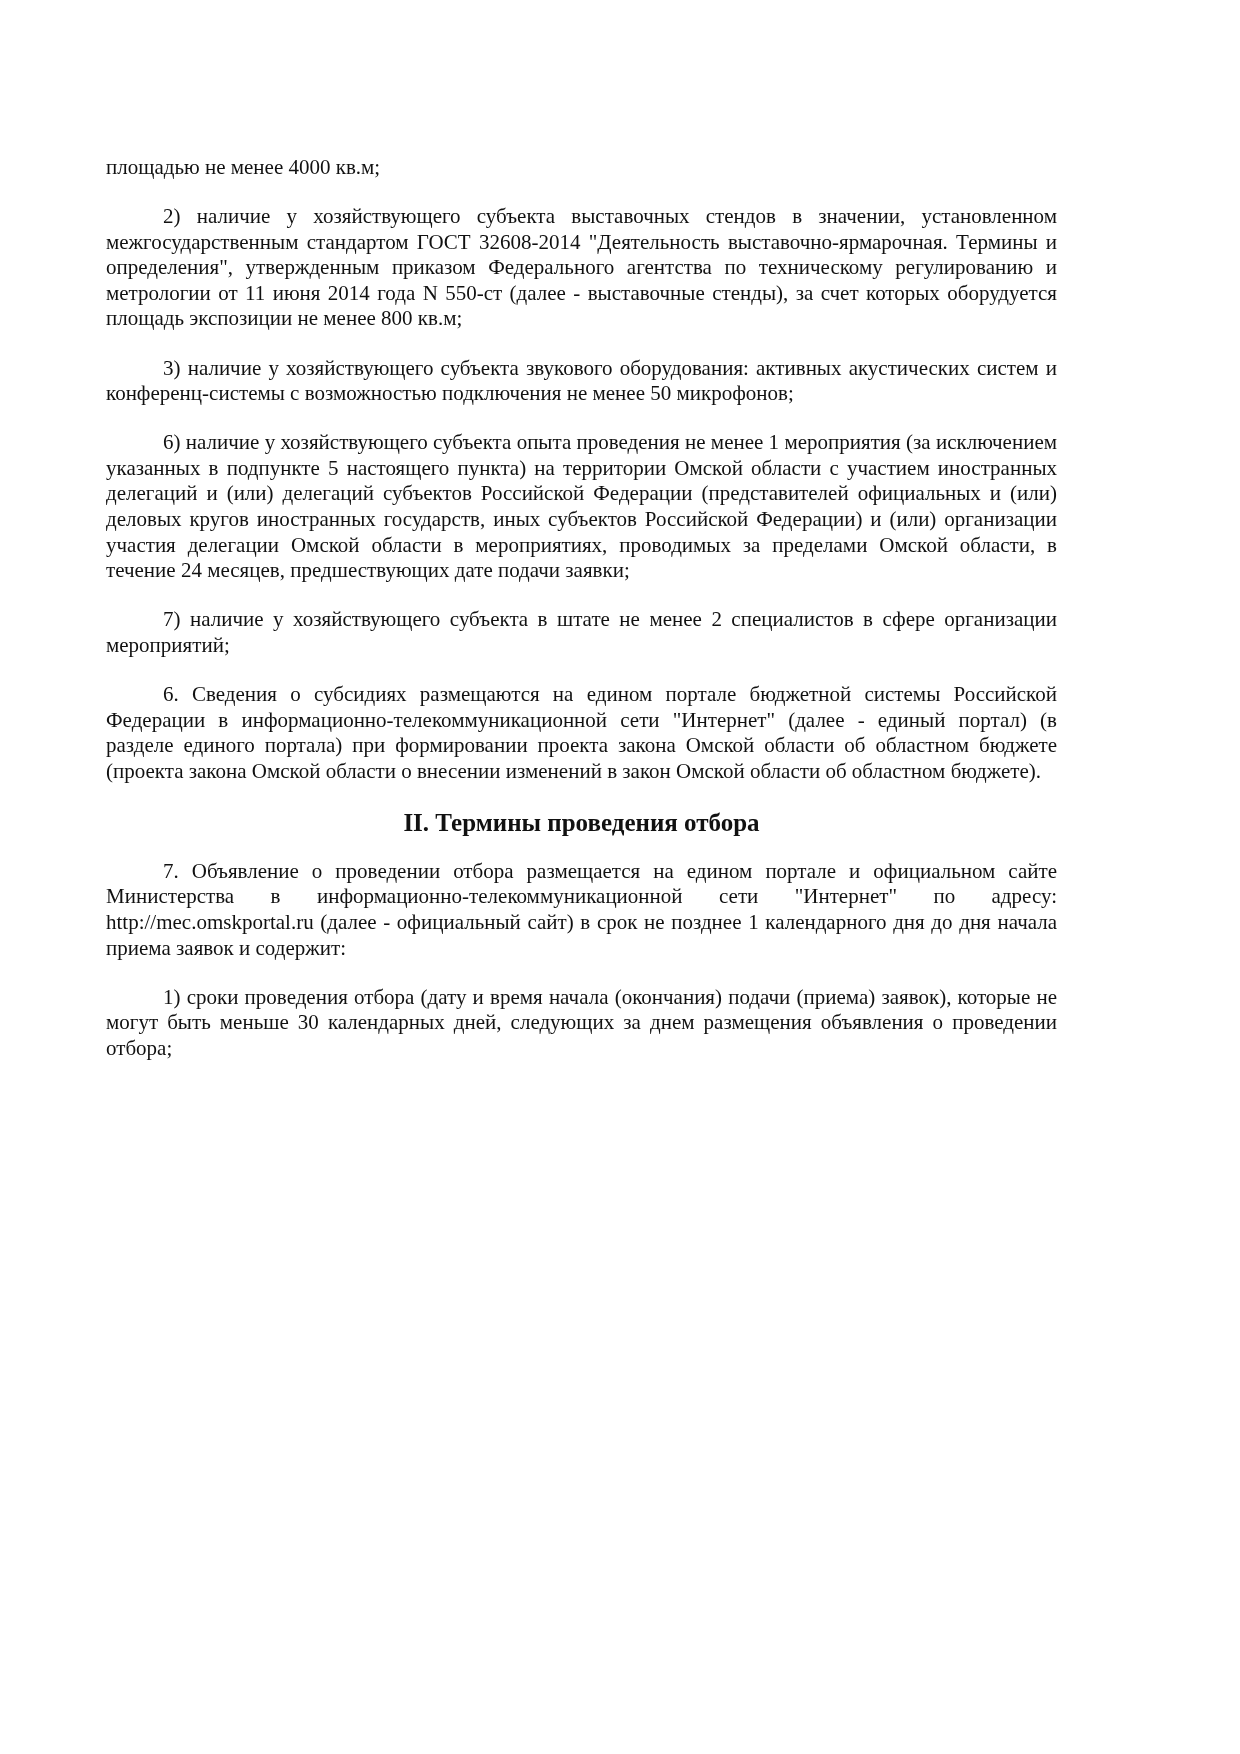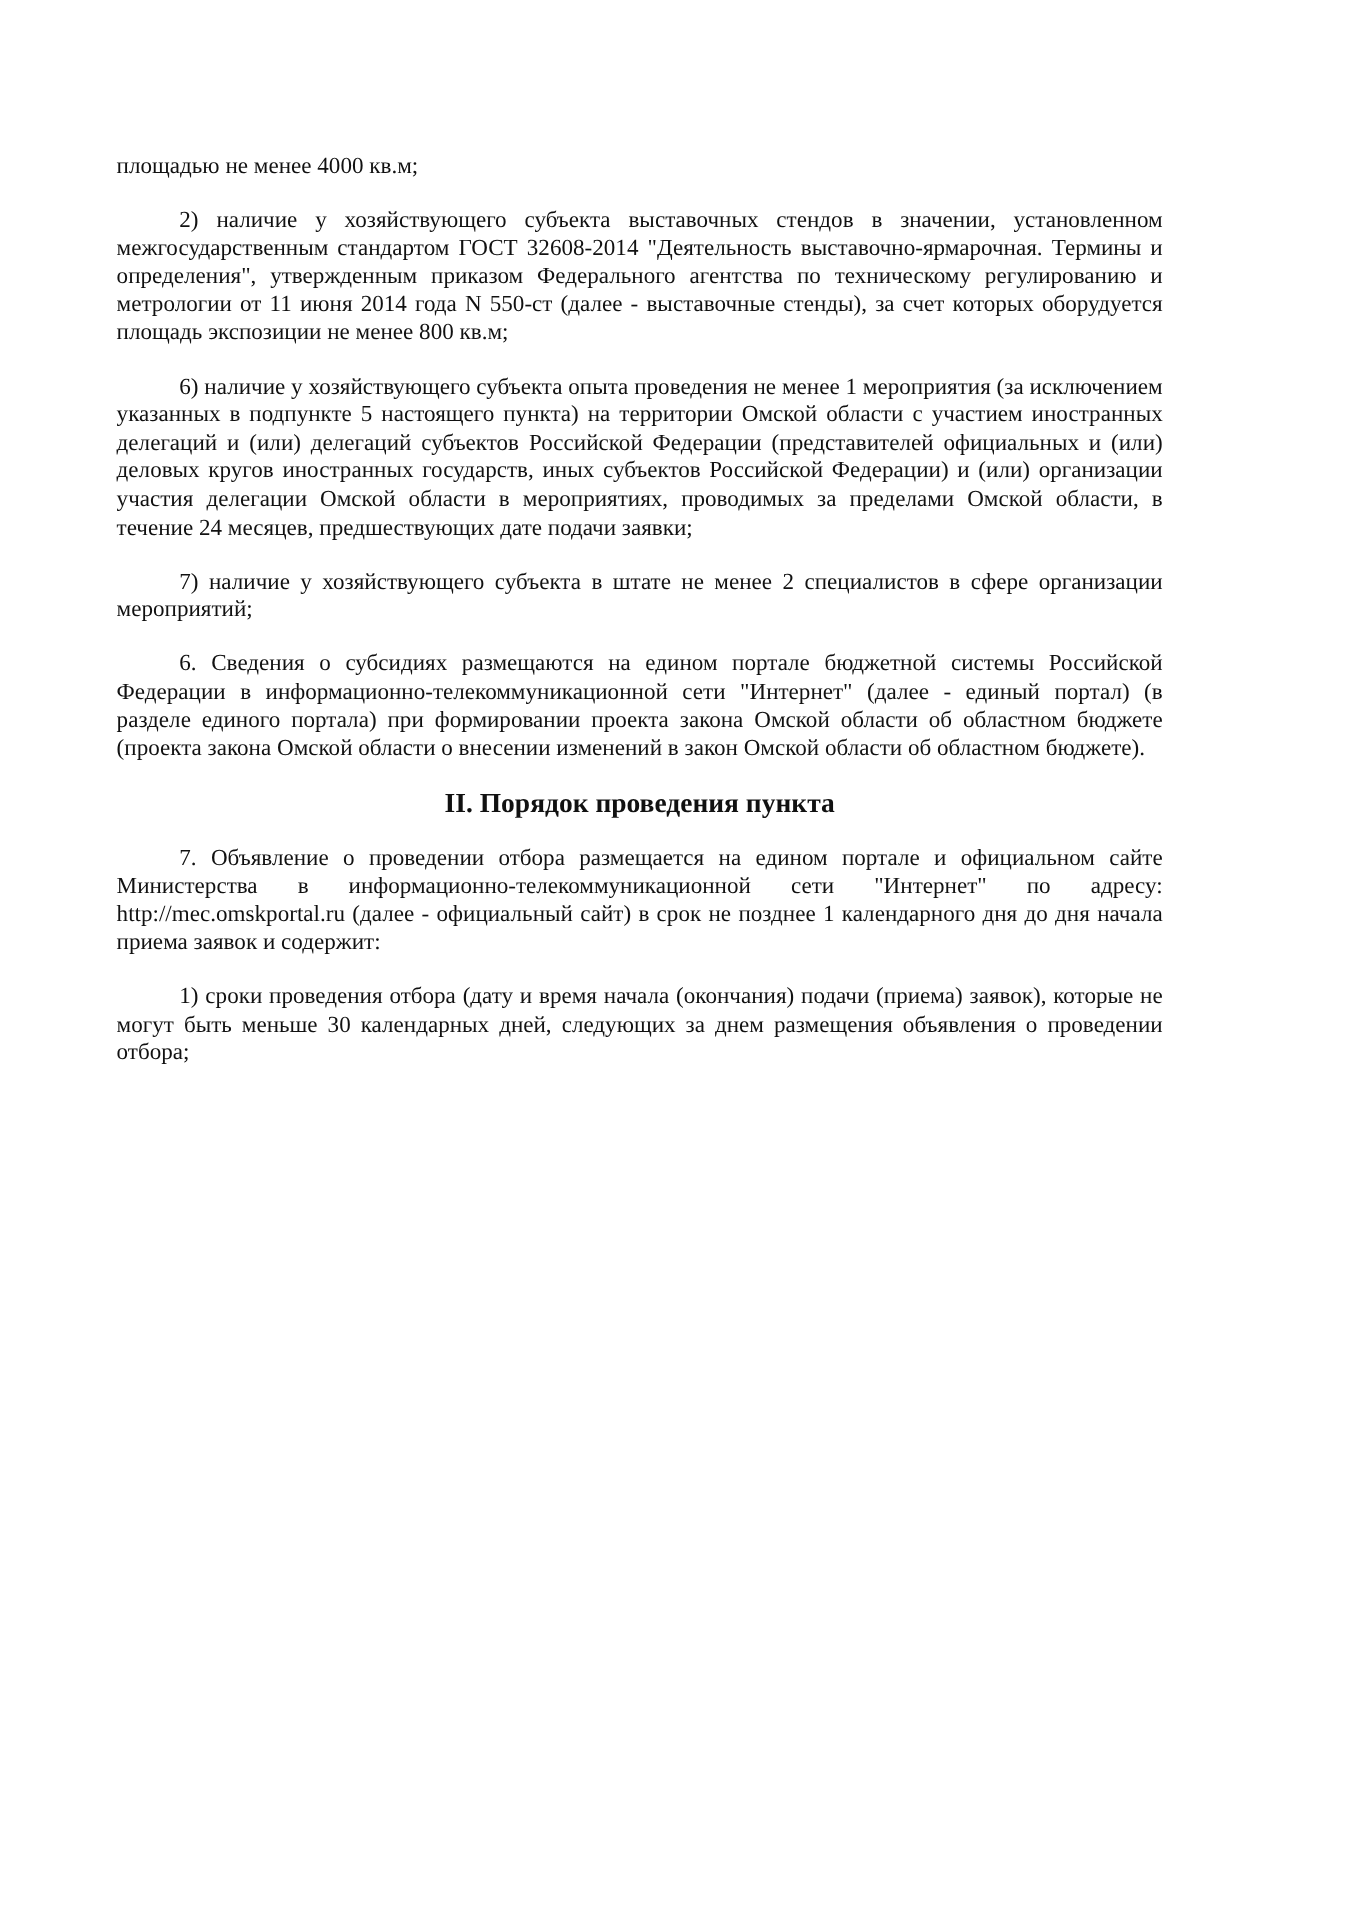--- a/index.html
+++ b/index.html
@@ -13,37 +13,38 @@
     font-size: 21px;
     line-height: 25.6px;
     color: #111111;
   }
   .para {
     margin: 0 0 23.5px 0;
     text-align: justify;
     text-indent: 57px;
     hyphens: none;
   }
-  .para.noindent { text-indent: 0; }
+  .para.noindent { text-indent: 0; margin-top: 17px; }
   .heading {
     margin: 15px 0 21px 0;
     text-align: center;
     font-weight: bold;
     font-size: 25px;
     line-height: 30px;
     text-indent: 0;
   }
 </style>
 </head>
 <body>
 
 <div class="page">
   <p class="para noindent">площадью не менее 4000 кв.м;</p>
   <p class="para">2) наличие у хозяйствующего субъекта выставочных стендов в значении, установленном межгосударственным стандартом ГОСТ 32608-2014 "Деятельность выставочно-ярмарочная. Термины и определения", утвержденным приказом Федерального агентства по техническому регулированию и метрологии от 11 июня 2014 года N 550-ст (далее - выставочные стенды), за счет которых оборудуется площадь экспозиции не менее 800 кв.м;</p>
+  <p class="para">3) наличие у хозяйствующего субъекта звукового оборудования: активных акустических систем и конференц-системы с возможностью подключения не менее 50 микрофонов;</p>
   <p class="para">6) наличие у хозяйствующего субъекта опыта проведения не менее 1 мероприятия (за исключением указанных в подпункте 5 настоящего пункта) на территории Омской области с участием иностранных делегаций и (или) делегаций субъектов Российской Федерации (представителей официальных и (или) деловых кругов иностранных государств, иных субъектов Российской Федерации) и (или) организации участия делегации Омской области в мероприятиях, проводимых за пределами Омской области, в течение 24 месяцев, предшествующих дате подачи заявки;</p>
   <p class="para">7) наличие у хозяйствующего субъекта в штате не менее 2 специалистов в сфере организации мероприятий;</p>
   <p class="para">6. Сведения о субсидиях размещаются на едином портале бюджетной системы Российской Федерации в информационно-телекоммуникационной сети "Интернет" (далее - единый портал) (в разделе единого портала) при формировании проекта закона Омской области об областном бюджете (проекта закона Омской области о внесении изменений в закон Омской области об областном бюджете).</p>
 
-  <h2 class="heading">II. Порядок проведения пункта</h2>
+  <h2 class="heading">II. Термины проведения отбора</h2>
 
   <p class="para">7. Объявление о проведении отбора размещается на едином портале и официальном сайте Министерства в информационно-телекоммуникационной сети "Интернет" по адресу: http://mec.omskportal.ru (далее - официальный сайт) в срок не позднее 1 календарного дня до дня начала приема заявок и содержит:</p>
   <p class="para">1) сроки проведения отбора (дату и время начала (окончания) подачи (приема) заявок), которые не могут быть меньше 30 календарных дней, следующих за днем размещения объявления о проведении отбора;</p>
 </div>
 
 </body></html>

